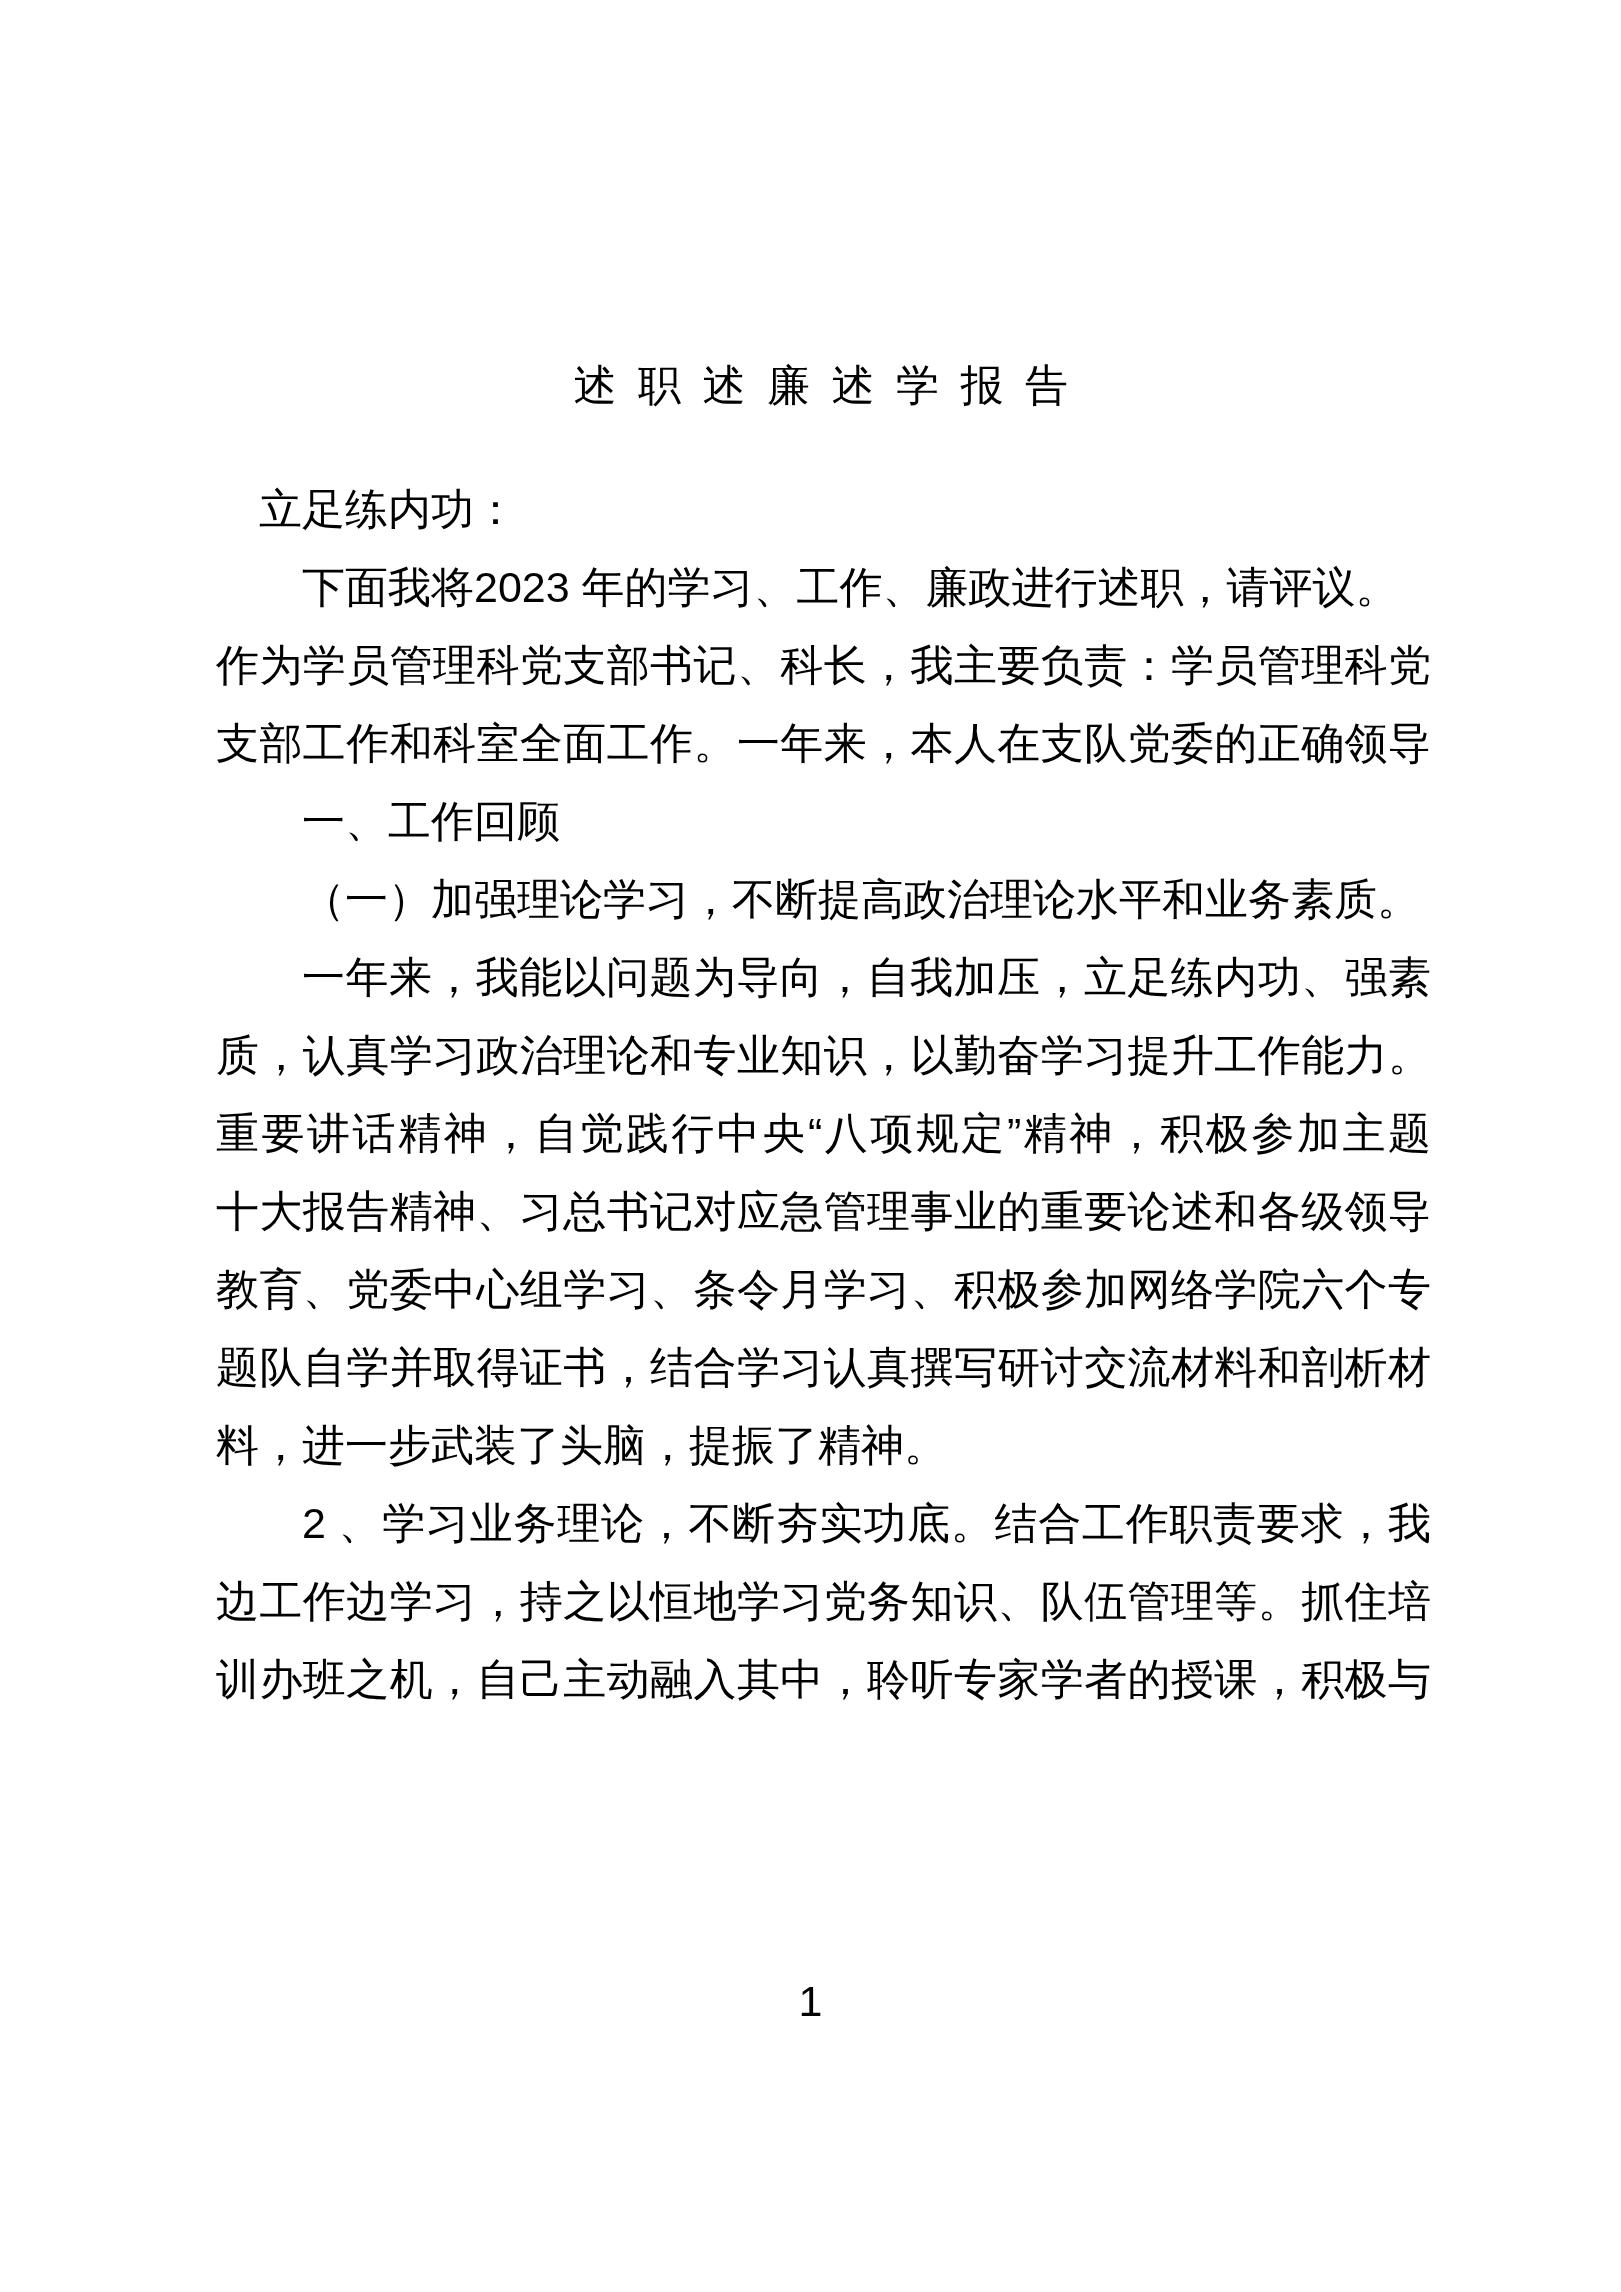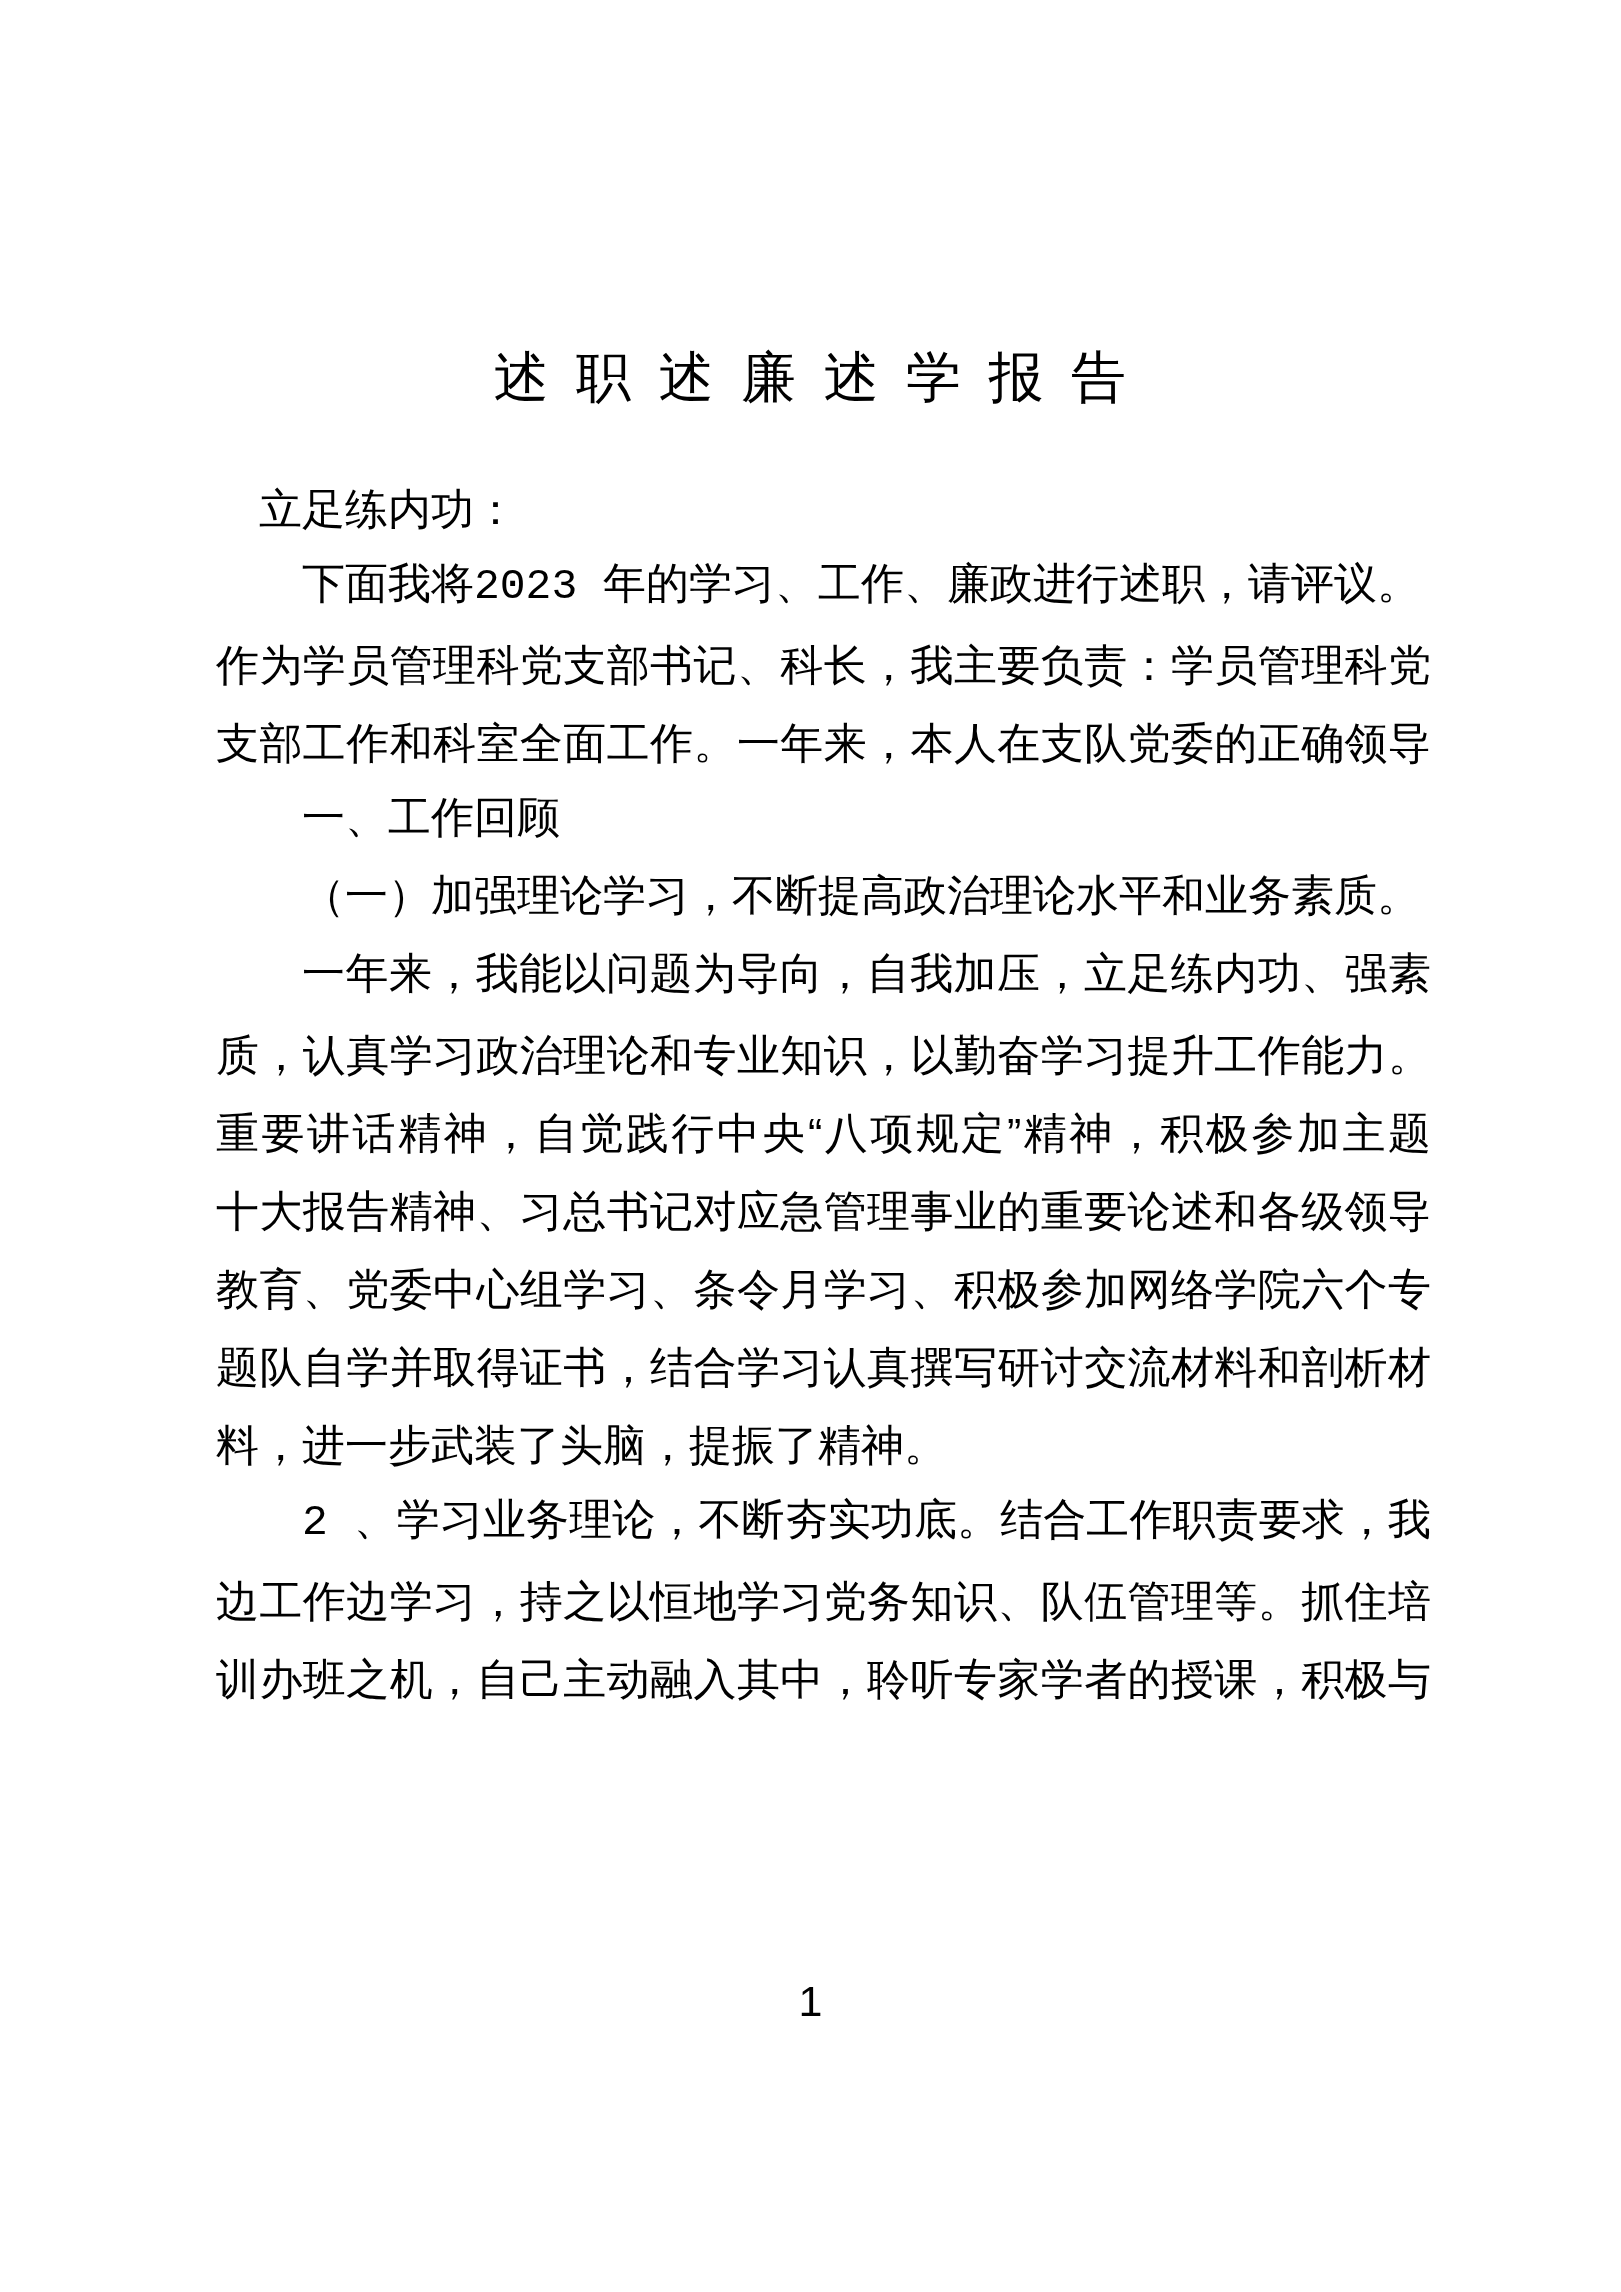--- a/index.html
+++ b/index.html
@@ -15,42 +15,42 @@
     color: #000000;
     font-family: "Liberation Sans", sans-serif;
     overflow: hidden;
   }
   .doc-title {
     position: absolute;
     top: 338px;
     left: 216px;
     width: 1215px;
     height: 78px;
-    margin: 0;
-    font-size: 55px;
+    margin: 8px;
+    font-size: 43px;
     line-height: 78px;
     font-weight: normal;
     text-align: center;
     letter-spacing: 0.5em;
     white-space: nowrap;
   }
   .doc-body {
     position: absolute;
     top: 470px;
     left: 216px;
     width: 1215px;
   }
   .line {
     height: 78px;
     line-height: 78px;
     font-size: 43px;
     overflow: hidden;
   }
   .ind1 { text-indent: 43px; }
-  .ind2 { text-indent: 86px; font-family: Liberation Mono, monospace; }
+  .ind2 { text-indent: 86px; }
   .just {
     text-align: justify;
     text-align-last: justify;
   }
   .page-footer {
     position: absolute;
     top: 1962px;
     left: 0;
     width: 1621px;
     height: 78px;

